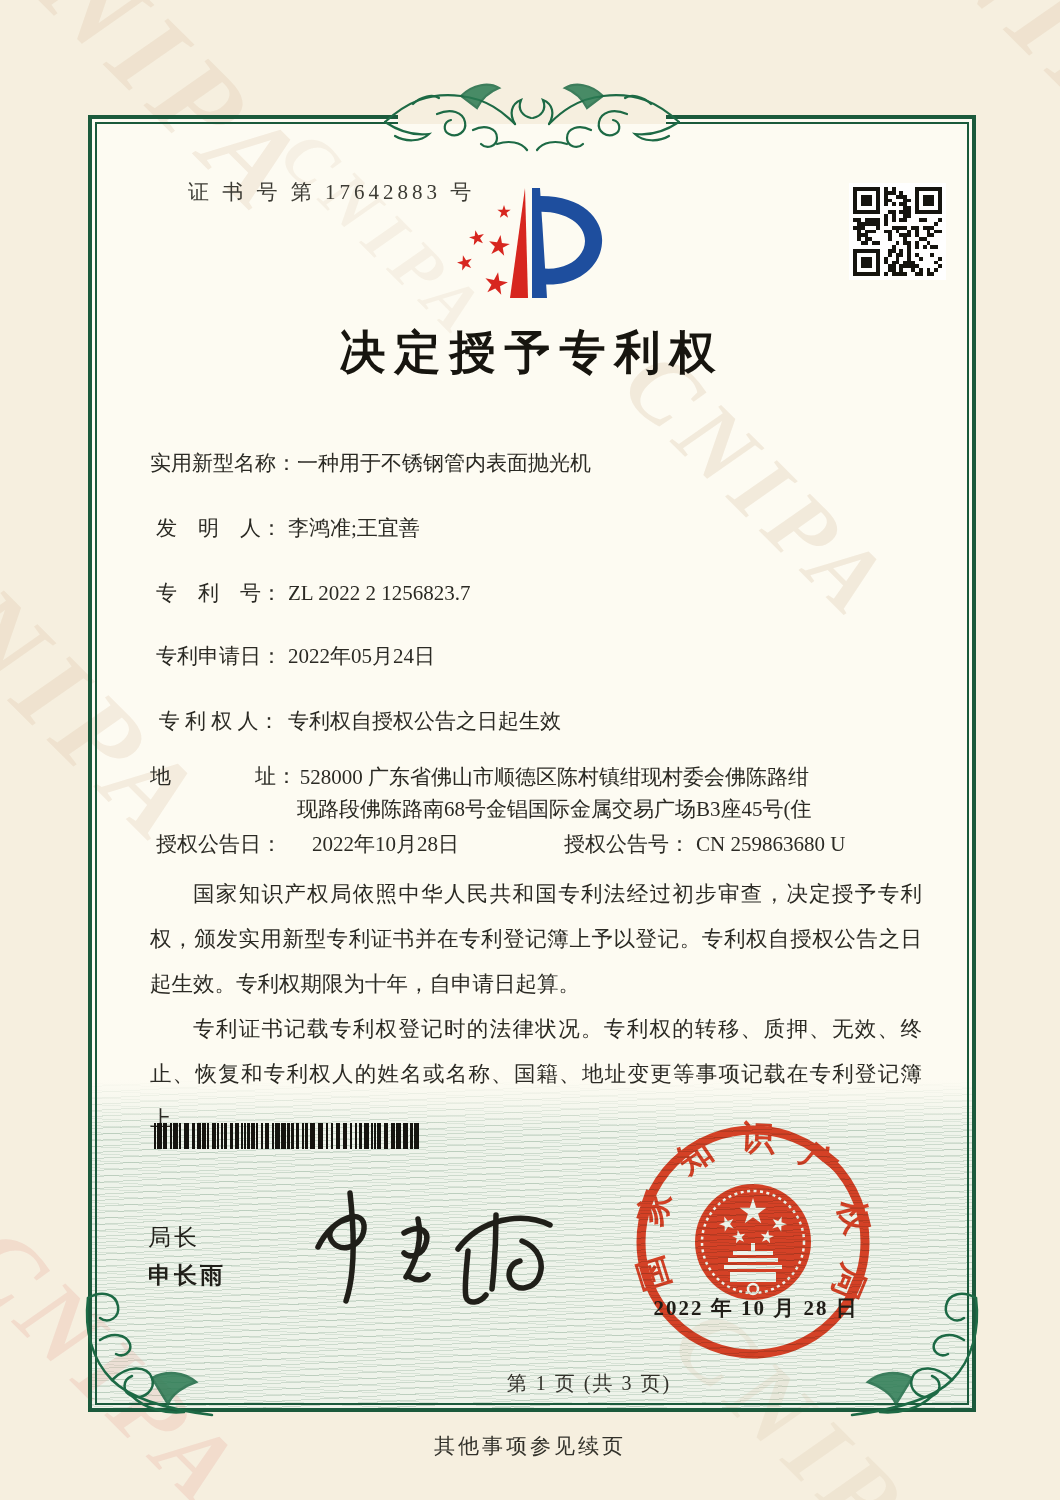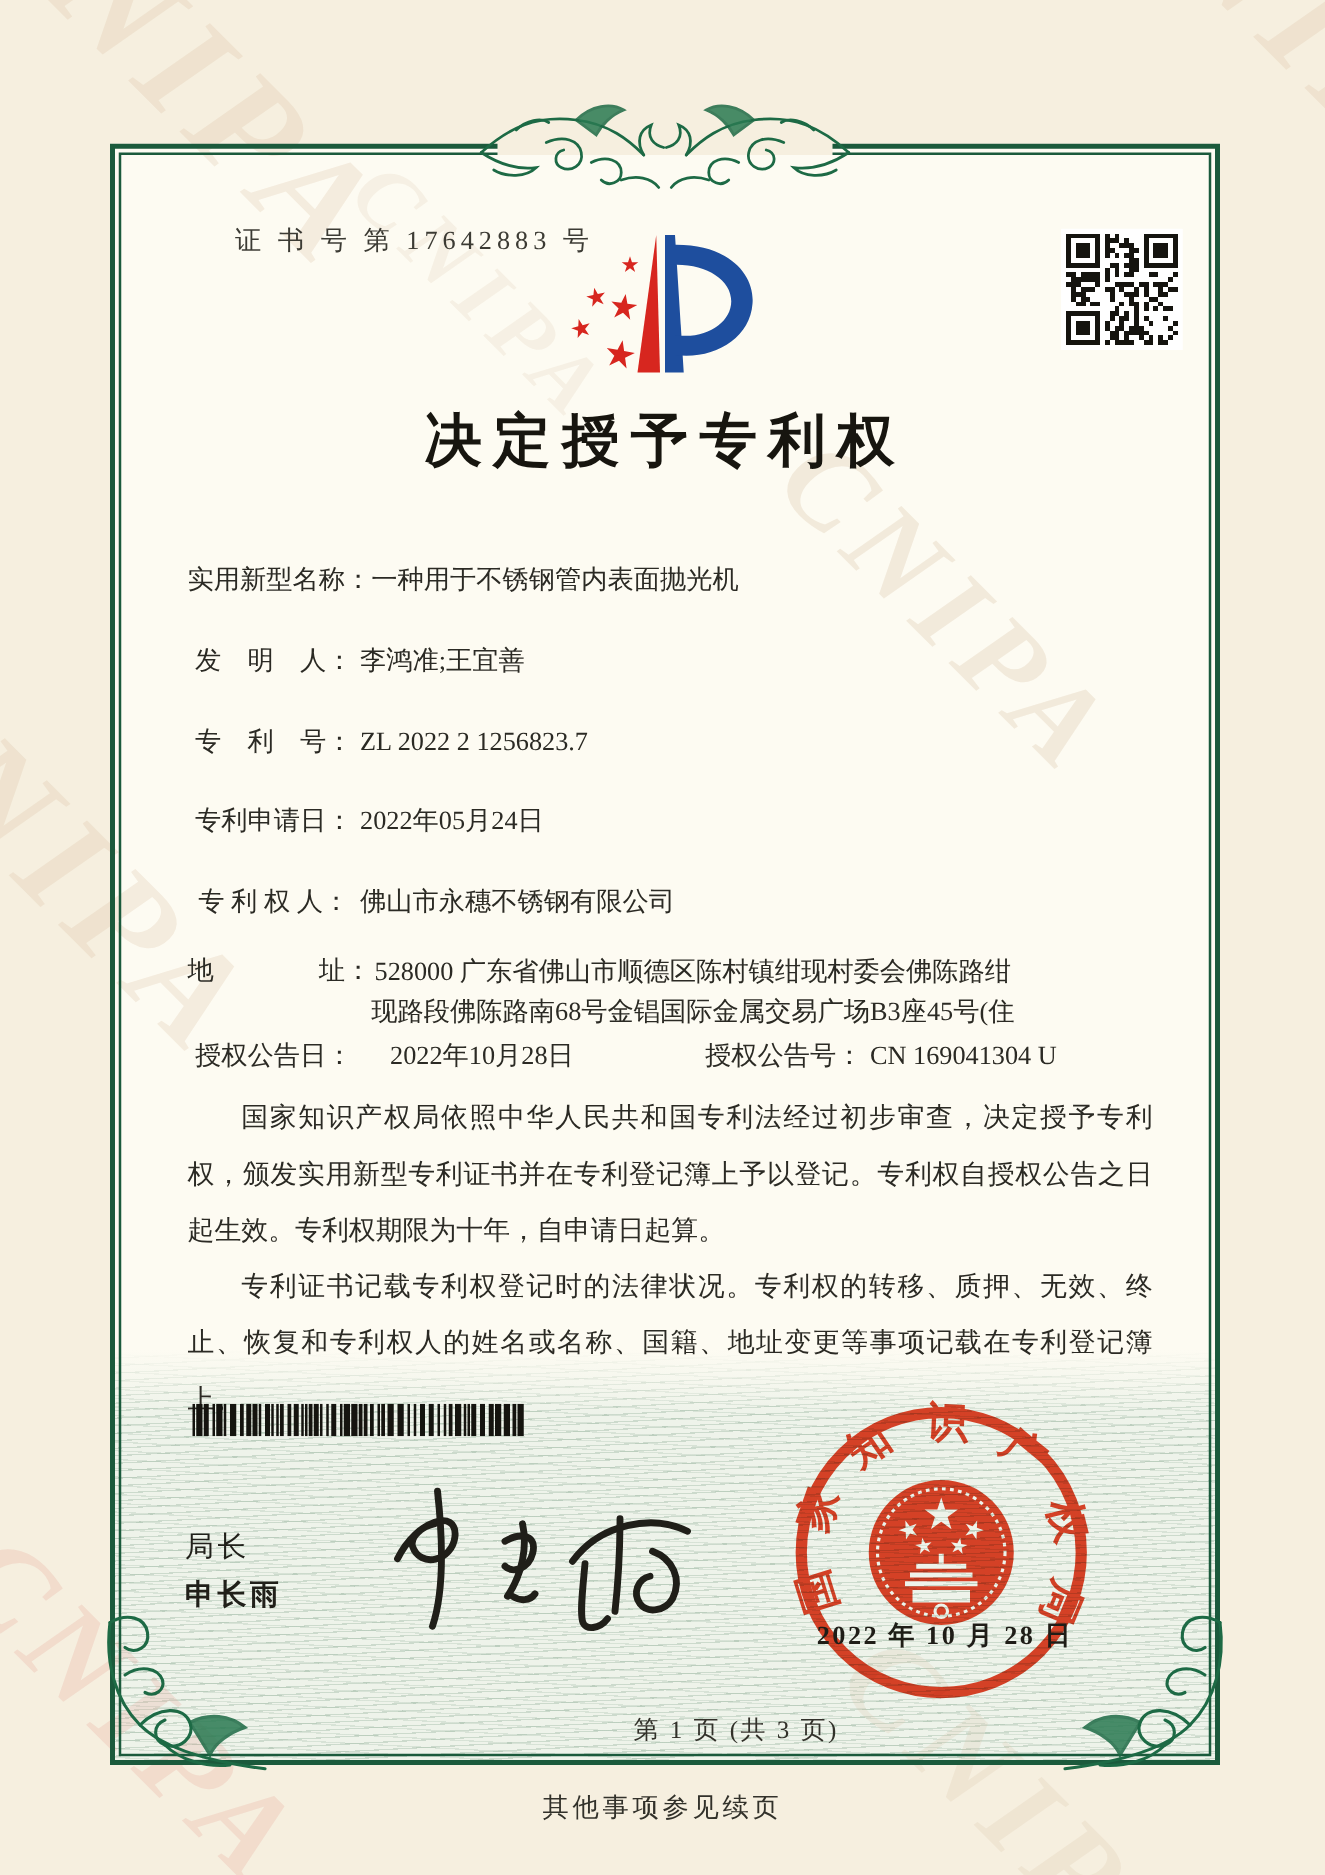--- a/index.html
+++ b/index.html
@@ -340,35 +340,35 @@
   <div class="frow r3">
     <span class="flabel">专　利　号：</span>
     <span class="fvalue">ZL 2022 2 1256823.7</span>
   </div>
   <div class="frow r4">
     <span class="flabel">专利申请日：</span>
     <span class="fvalue">2022年05月24日</span>
   </div>
   <div class="frow r5">
     <span class="flabel">专 利 权 人：</span>
-    <span class="fvalue">佛山市永穗不锈钢有限公司</span>
+    <span class="fvalue">专利权自授权公告之日起生效</span>
   </div>
   <div class="frow r6">
     <span class="flabel">地　　　　址：</span>
     <span class="fvalue addr-val"><span>528000 广东省佛山市顺德区陈村镇绀现村委会佛陈路绀</span><br>
     <span>现路段佛陈路南68号金锠国际金属交易广场B3座45号(住</span></span>
   </div>
   <div class="frow r7">
     <span class="pair pair1">
       <span class="flabel">授权公告日：</span>
       <span class="fvalue">2022年10月28日</span>
     </span>
     <span class="pair">
       <span class="flabel">授权公告号：</span>
-      <span class="fvalue">CN 169041304 U</span>
+      <span class="fvalue">CN 259863680 U</span>
     </span>
   </div>
 </div>
 
 <div class="z3 body-text">
   <p>国家知识产权局依照中华人民共和国专利法经过初步审查，决定授予专利权，颁发实用新型专利证书并在专利登记簿上予以登记。专利权自授权公告之日起生效。专利权期限为十年，自申请日起算。</p>
   <p>专利证书记载专利权登记时的法律状况。专利权的转移、质押、无效、终止、恢复和专利权人的姓名或名称、国籍、地址变更等事项记载在专利登记簿上。</p>
 </div>
 
 <div class="z3 barcode">

